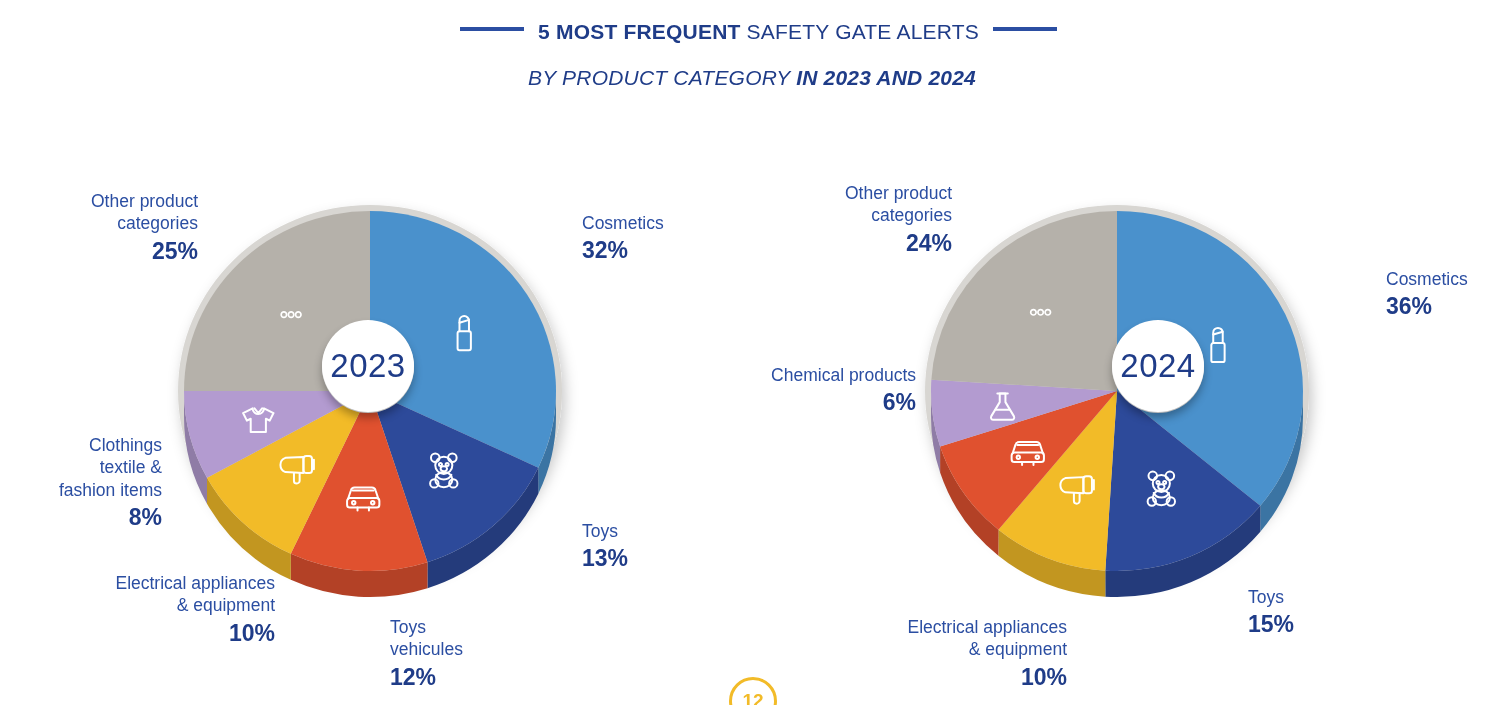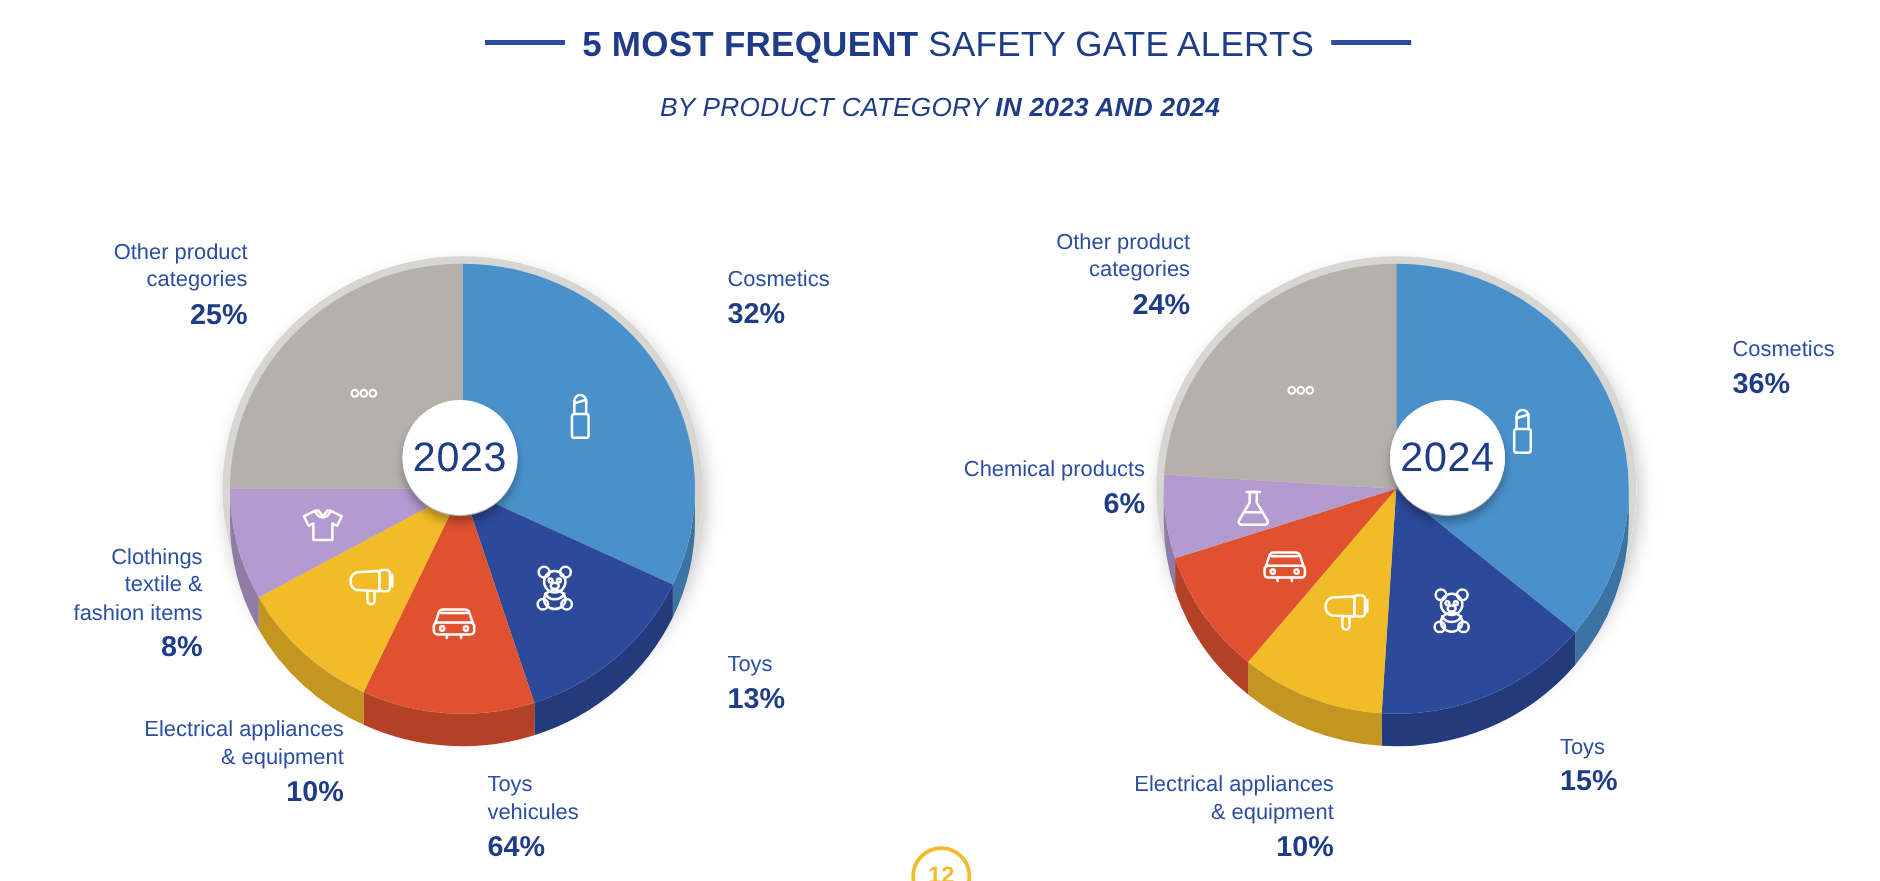--- a/index.html
+++ b/index.html
@@ -12,21 +12,21 @@
   .page { position: relative; width: 1504px; height: 705px; }
 
   
   .title-block {
     position: absolute; top: 18px; left: 0; width: 1504px;
     text-align: center;
     color: #1F3C88;
     line-height: 1.32;
   }
   .title-line1 {
-    font-size: 28px; letter-spacing: .2px; white-space: nowrap; margin-left: 13px;
+    font-size: 21px; letter-spacing: .2px; white-space: nowrap; margin-left: 13px;
   }
   .title-line2 {
     font-size: 21px; letter-spacing: .2px; margin-top: 18px; white-space: nowrap; font-style: italic;
   }
   .t-bold { font-weight: bold; }
   .t-norm { font-weight: normal; }
   .rule {
     display: inline-block; width: 64px; height: 4px;
     background: #2B4EA2; vertical-align: middle;
     margin: 0 14px; position: relative; top: -4px;
@@ -202,21 +202,21 @@
     <span class="pct">8%</span>
   </div>
   <div class="label left" id="lbl23-elec">
     <span>Electrical appliances</span><br>
     <span>&amp; equipment</span>
     <span class="pct">10%</span>
   </div>
   <div class="label right" id="lbl23-motor">
     <span>Toys</span><br>
     <span>vehicules</span>
-    <span class="pct">64%</span>
+    <span class="pct">12%</span>
   </div>
   <div class="label right" id="lbl23-cosm">
     <span>Cosmetics</span>
     <span class="pct">32%</span>
   </div>
   <div class="label right" id="lbl23-toys">
     <span>Toys</span>
     <span class="pct">13%</span>
   </div>
 

